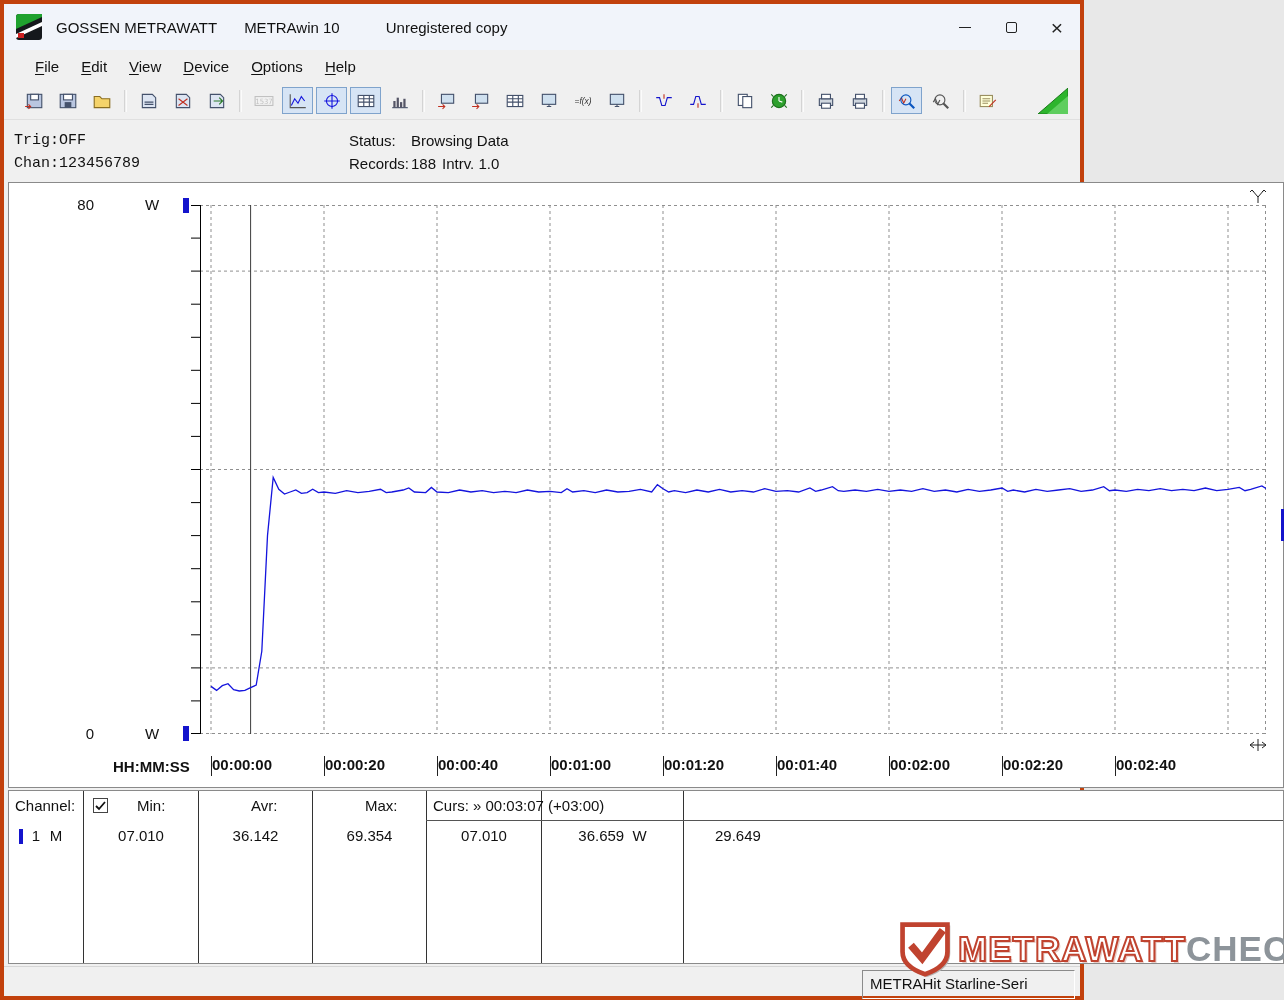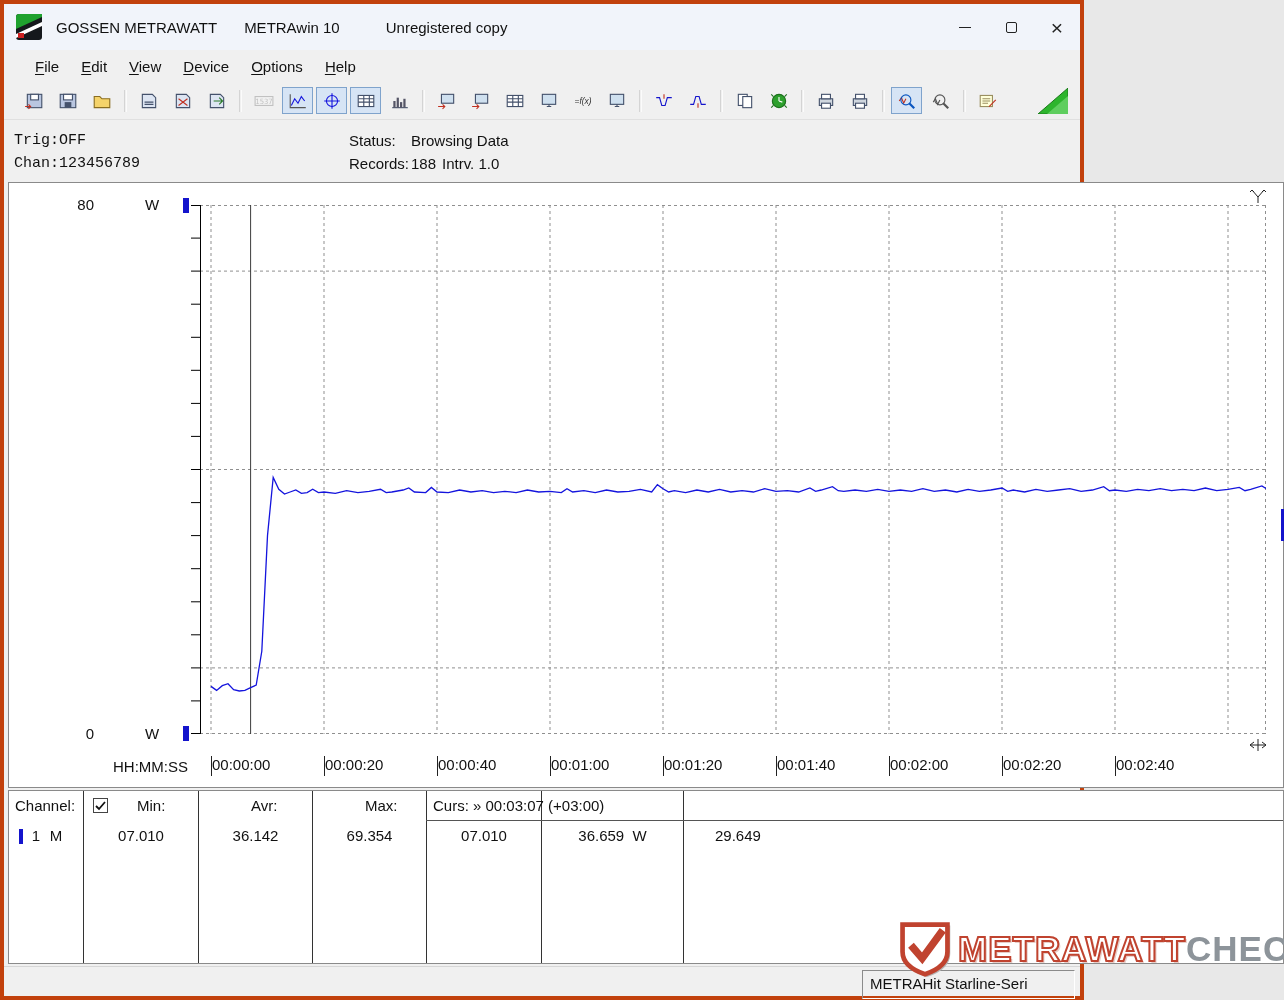--- a/index.html
+++ b/index.html
@@ -48,21 +48,21 @@
 
   
   .chart-area { position:absolute; top:178px; left:4px; width:1276px; height:606px;
                 background:#fff; border:1px solid #8a8a8a; }
   .ylab { position:absolute; font-size:15px; }
   .ylab-num { width:30px; text-align:right; left:55px; }
   .ylab-unit { left:136px; }
   .axis-marker { position:absolute; left:174px; width:6px; height:15px; background:#1414cc; }
   #plot-wrap { position:absolute; left:181px; top:22px; width:1076px; height:529px; }
   .cursor-handle { position:absolute; }
-  .xaxis-row { position:absolute; left:0; top:572px; height:24px; right:0; font-size:15px; }
+  .xaxis-row { position:absolute; left:0; top:572px; height:24px; right:0; font-size:15px;font-weight:bold; }
   .x-title { position:absolute; left:104px; top:3px; }
   .xtick { position:absolute; top:1px; border-left:1px solid #222; height:20px; }
 
   
   .edge-marker { position:absolute; left:1277px; top:505px; width:6px; height:32px; background:#1414cc; }
 
   
   .table-panel { position:absolute; top:786px; left:4px; width:1276px; height:174px;
                  background:#fff; border:1px solid #8a8a8a; font-size:15px; }
   .vline { position:absolute; top:0; bottom:0; width:1px; background:#333; }

